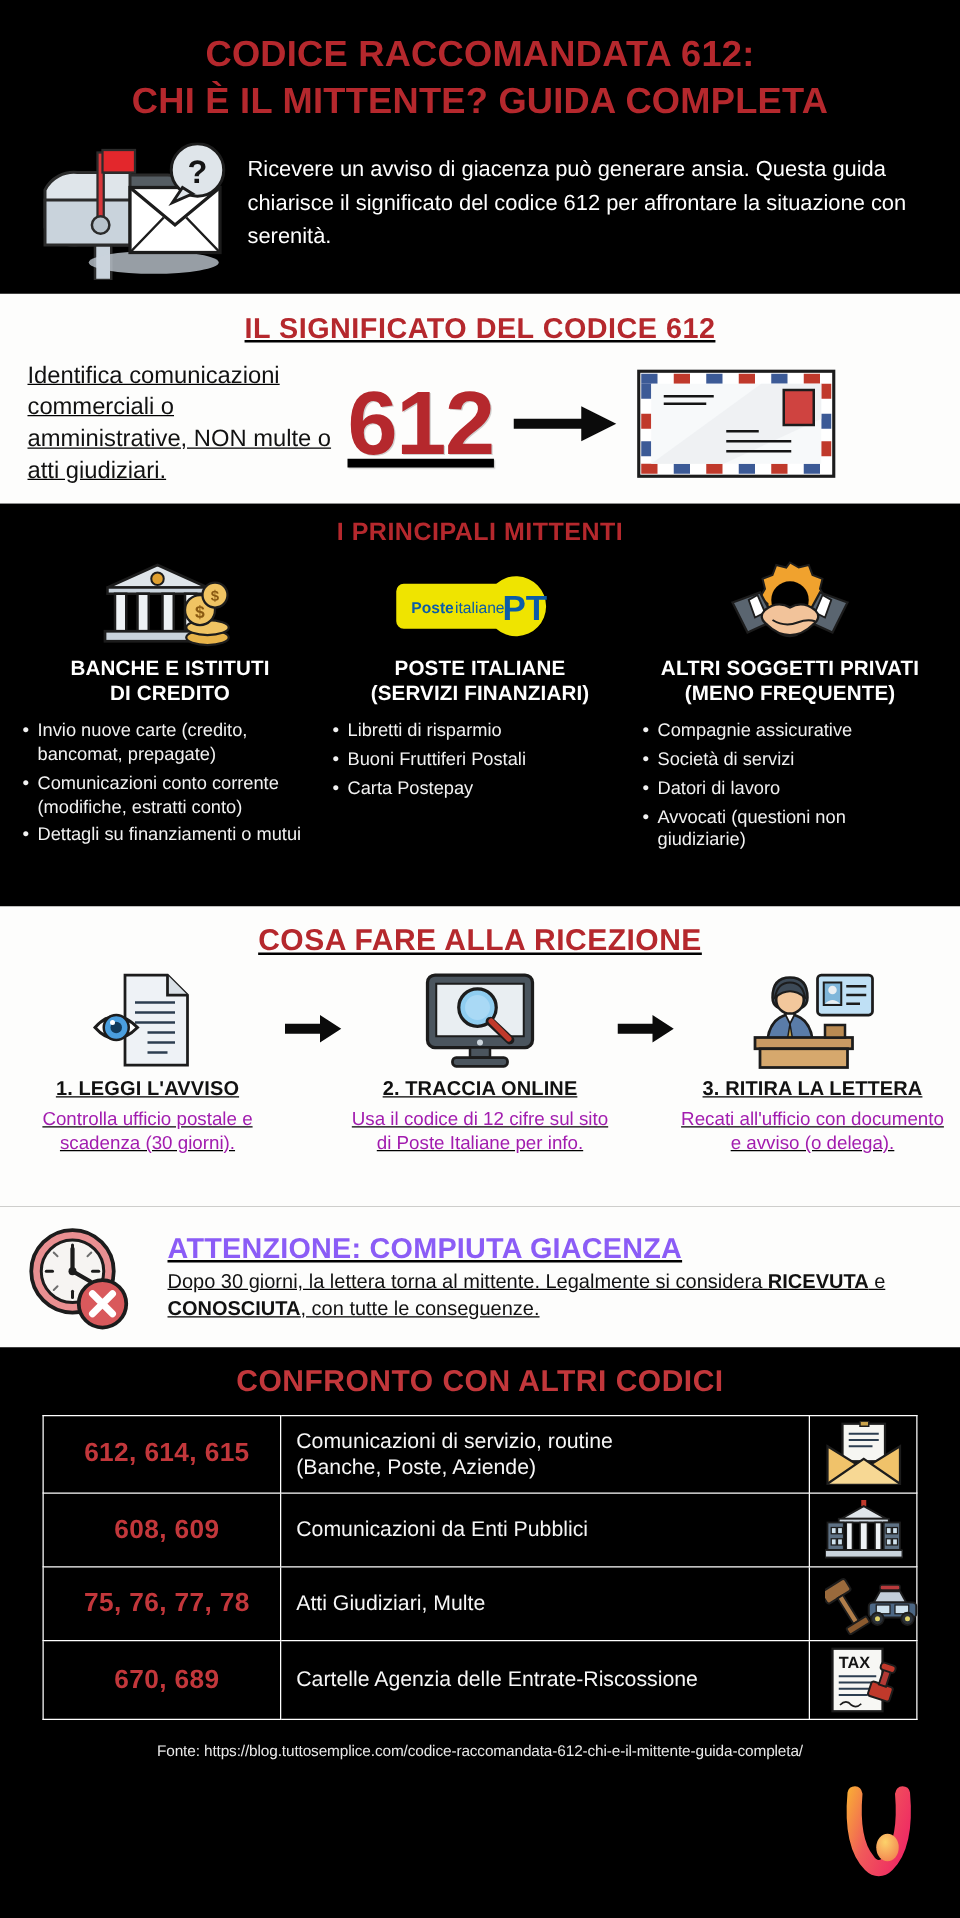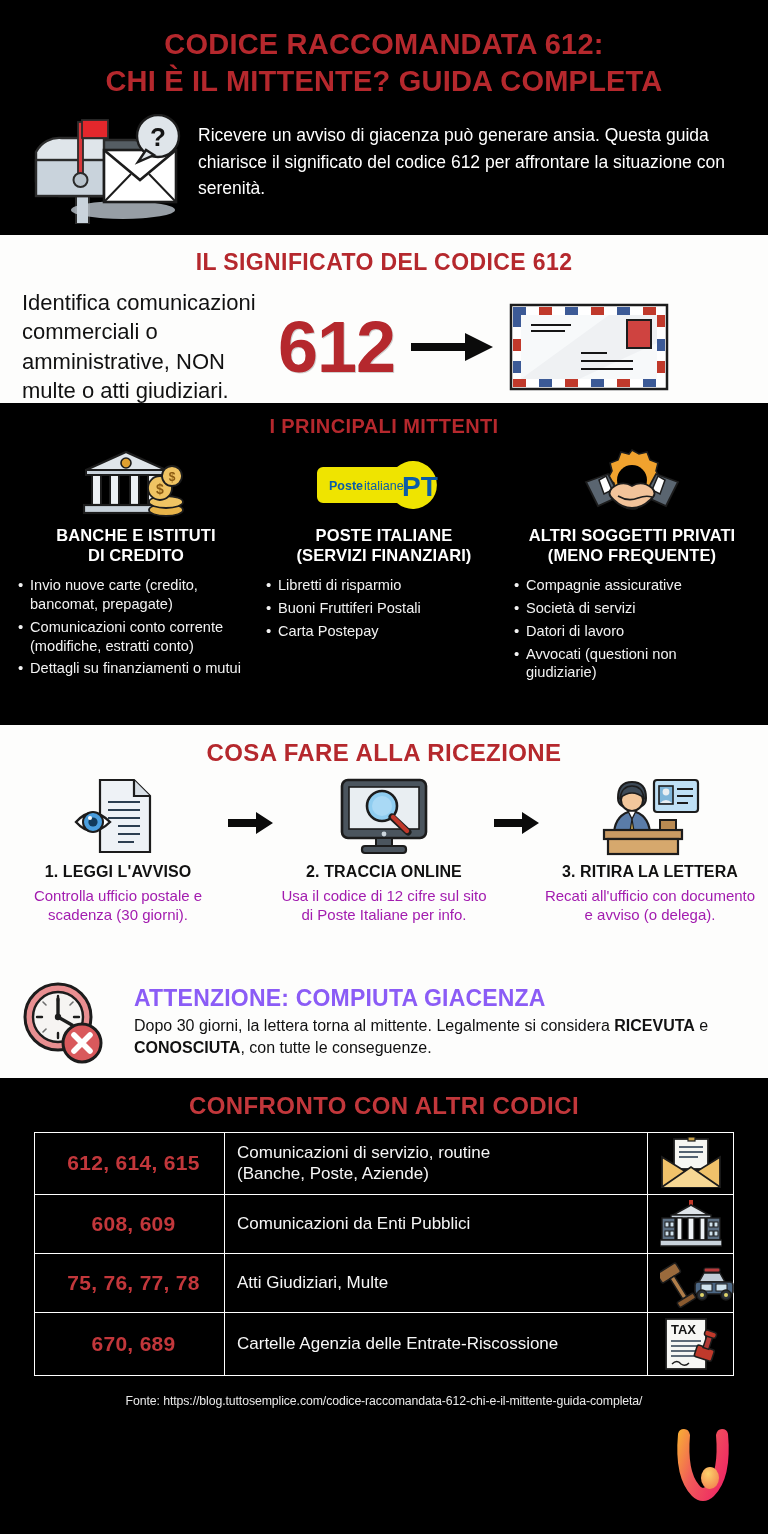--- a/index.html
+++ b/index.html
@@ -12,21 +12,21 @@
     position: relative;
     width: 768px;
     height: 1534px;
     background: #000;
     overflow: hidden;
   }
 
   
   .sec { width: 768px; position: relative; }
   .sec-dark { background: #000; }
-  .sec-light { background: #fdfdfc; }
+  .sec-light { background: #fdfdfc; text-decoration: underline; }
 
   .sec-title {
     font-weight: bold;
     text-align: center;
     letter-spacing: .4px;
   }
   .red { color: #b5282d; }
 
   
   .hero { height: 235px; padding-top: 26px; }
@@ -60,21 +60,21 @@
   .meaning-row {
     display: flex;
     align-items: center;
     padding: 0 22px;
     gap: 6px;
   }
   .meaning-text {
     width: 246px;
     flex: 0 0 246px;
     color: #111;
-    font-size: 22px;
+    font-size: 19px;
     line-height: 1.33;
   }
   .big612 {
     font-size: 72px;
     font-weight: bold;
     color: #b5282d;
     letter-spacing: -1px;
     line-height: 1;
     text-shadow: 1px 1px 0 rgba(0,0,0,.18);
     flex: 0 0 auto;

